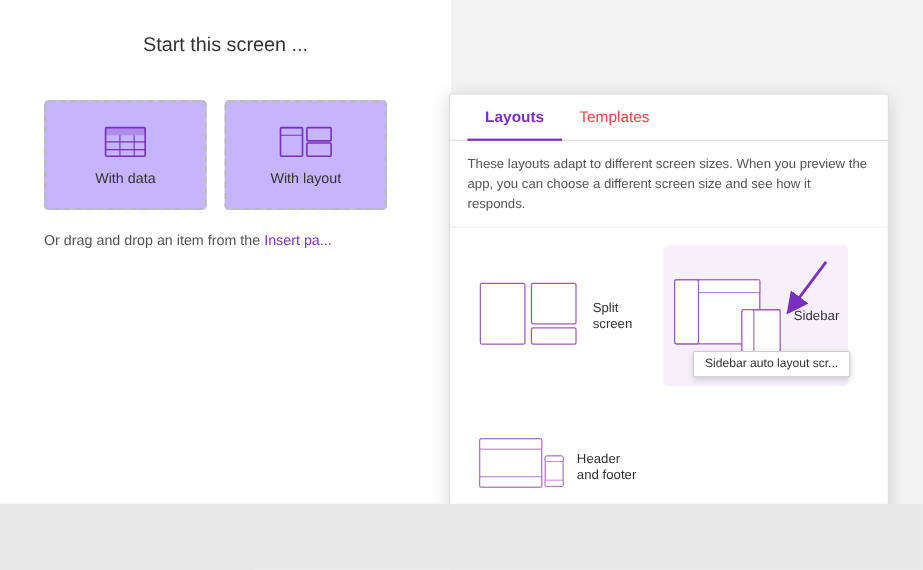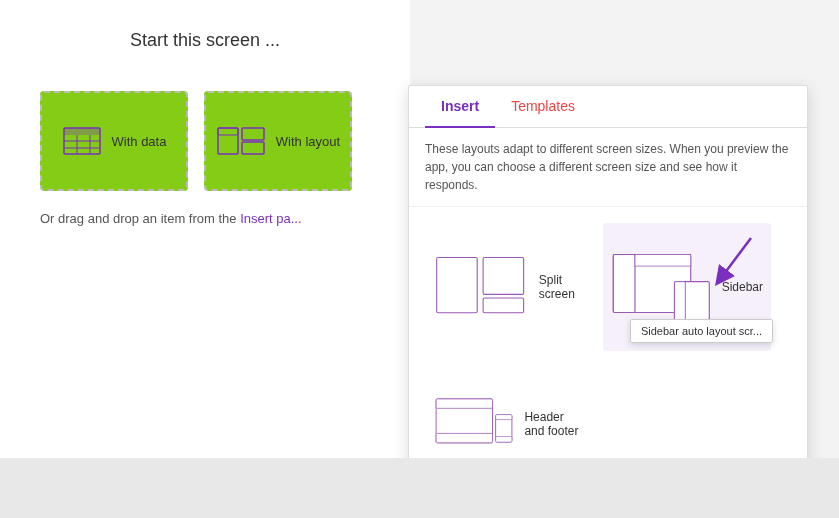--- a/index.html
+++ b/index.html
@@ -35,26 +35,26 @@
       gap: 16px;
       margin-bottom: 20px;
     }
 
     .card {
       width: 148px;
       height: 100px;
       border: 2px dashed #bbb;
       border-radius: 4px;
       display: flex;
-      flex-direction: row;
+      flex-direction: column;
       align-items: center;
       justify-content: center;
       gap: 10px;
       cursor: pointer;
-      background: #84cc16;
+      background: #c4b5fd;
     }
 
     .card-icon-data {
       display: flex;
       align-items: center;
       justify-content: center;
     }
 
     .table-icon {
       width: 40px;
@@ -244,21 +244,21 @@
   </div>
 
   <div class="drag-drop-text">
     <span>Or drag and drop an item from the </span><a class="insert-panel-link">Insert pa...</a>
   </div>
 </div>
 
 <div class="right-panel">
 
   <div class="tabs-row">
-    <div class="tab active">Insert</div>
+    <div class="tab active">Layouts</div>
     <div class="tab">Templates</div>
   </div>
 
   <div class="panel-description">These layouts adapt to different screen sizes. When you preview the app, you can choose a different screen size and see how it responds.</div>
 
   <div class="layouts-grid">
 
     <div class="layout-item">
       <svg class="split-screen-svg" viewBox="0 0 130 90" xmlns="http://www.w3.org/2000/svg">
         <rect x="5" y="5" width="55" height="75" rx="2" fill="#fff" stroke="#9b59b6" stroke-width="1.5"></rect>

